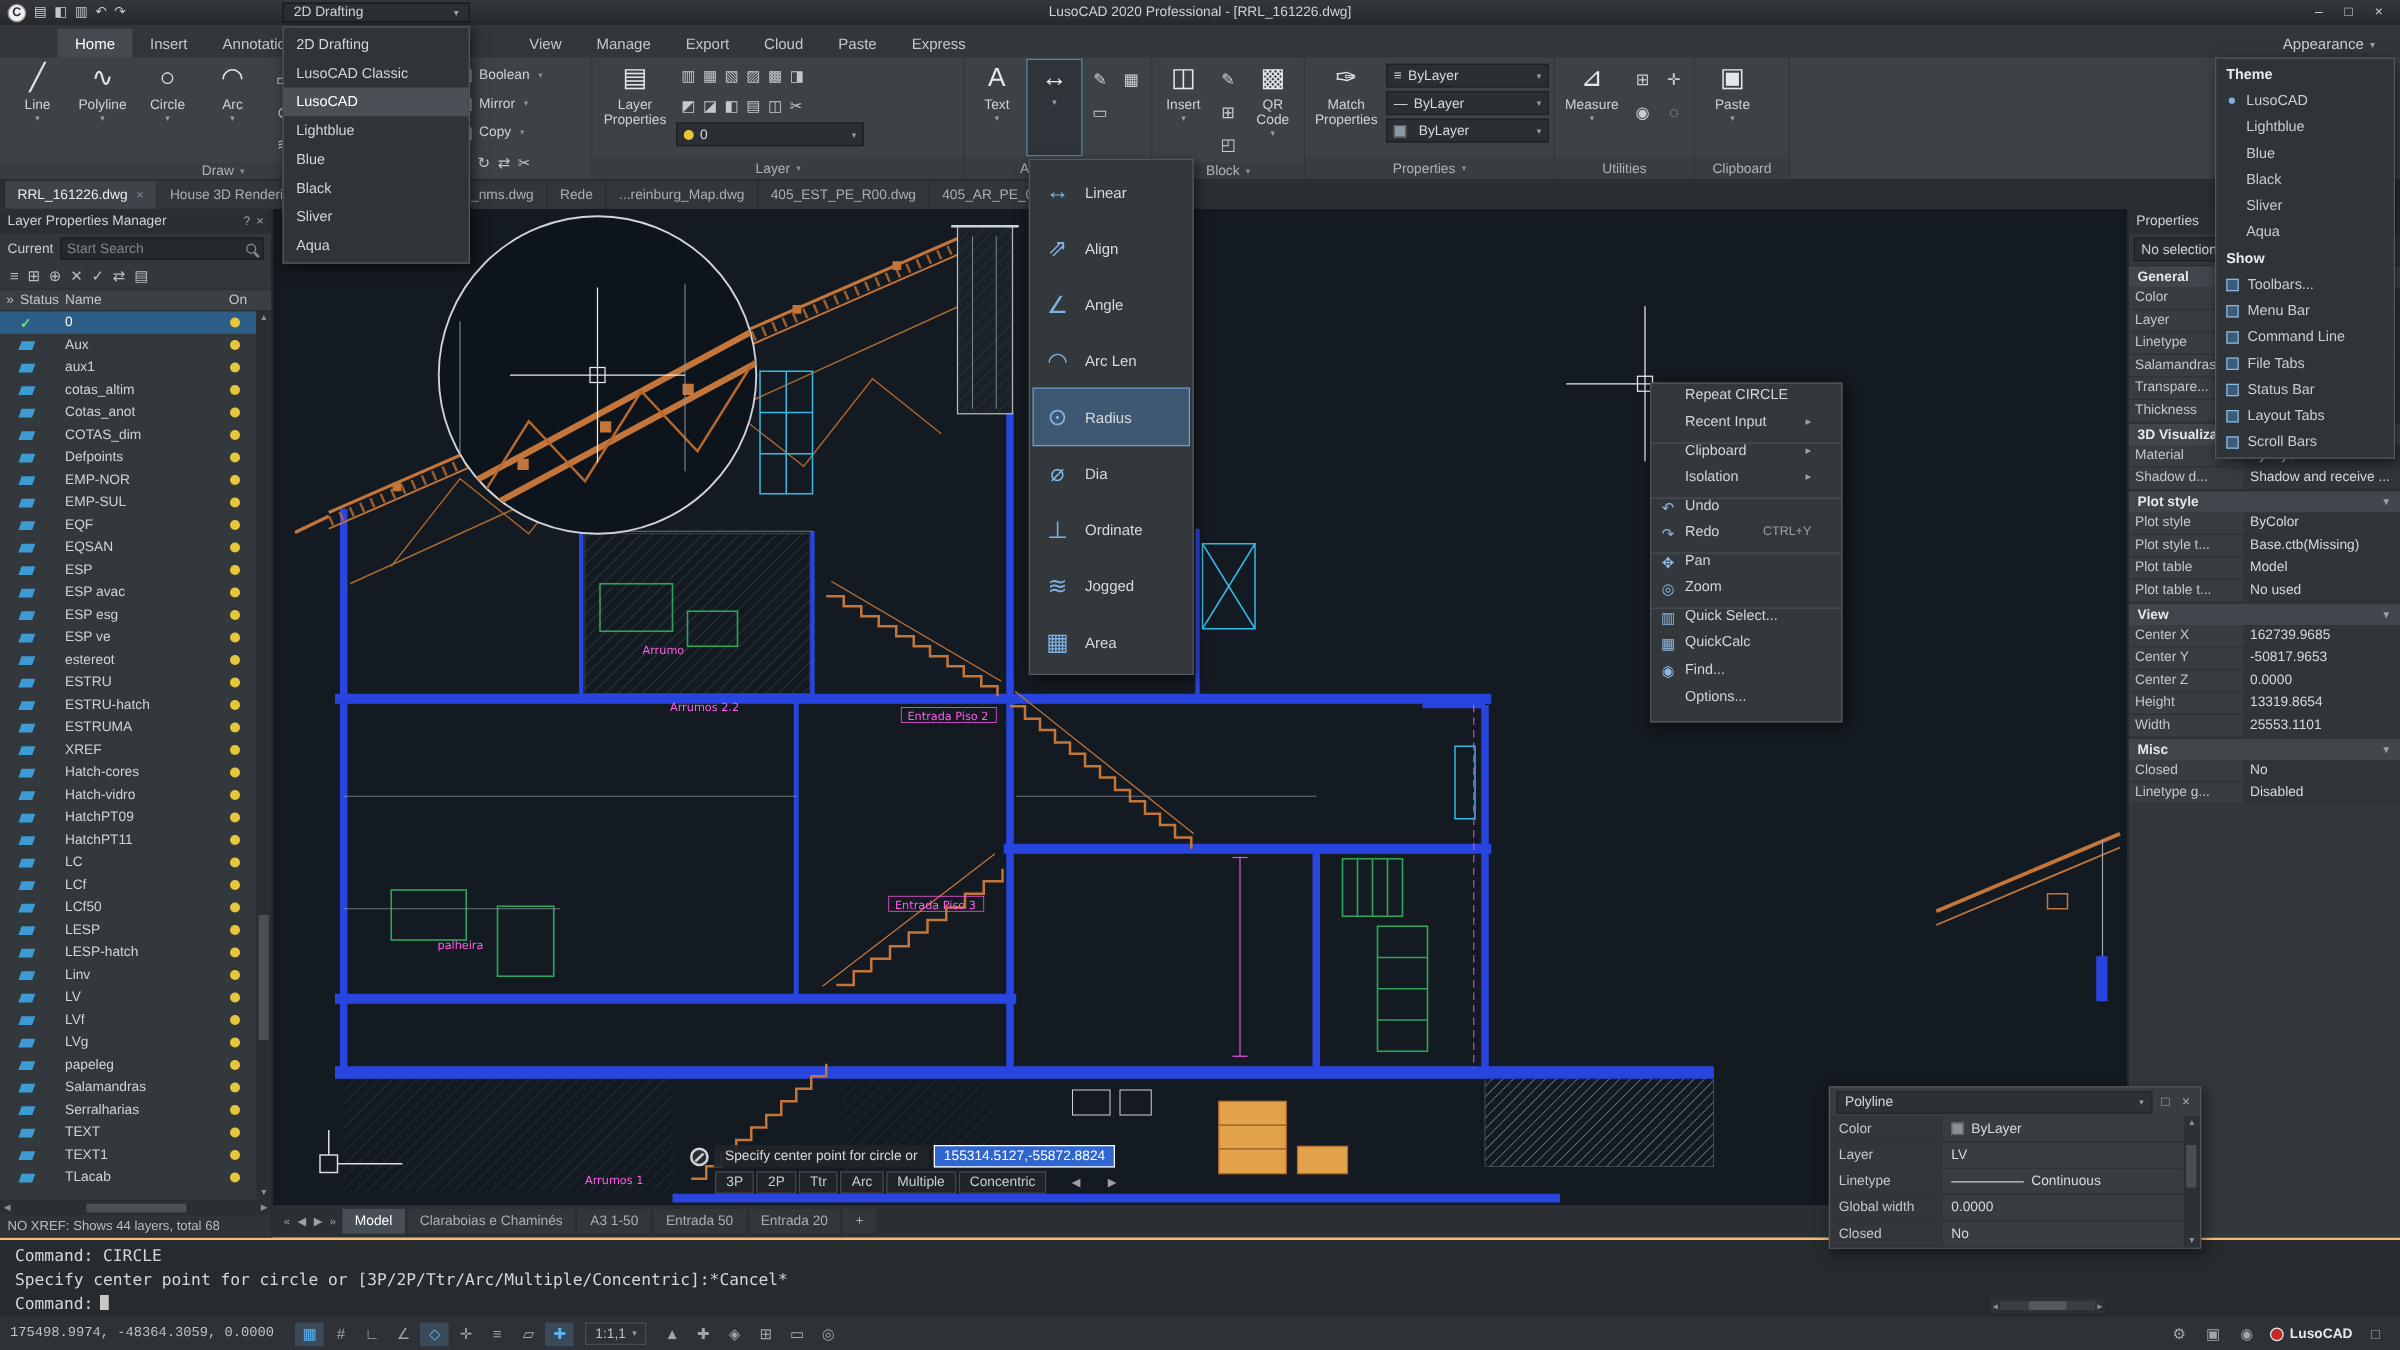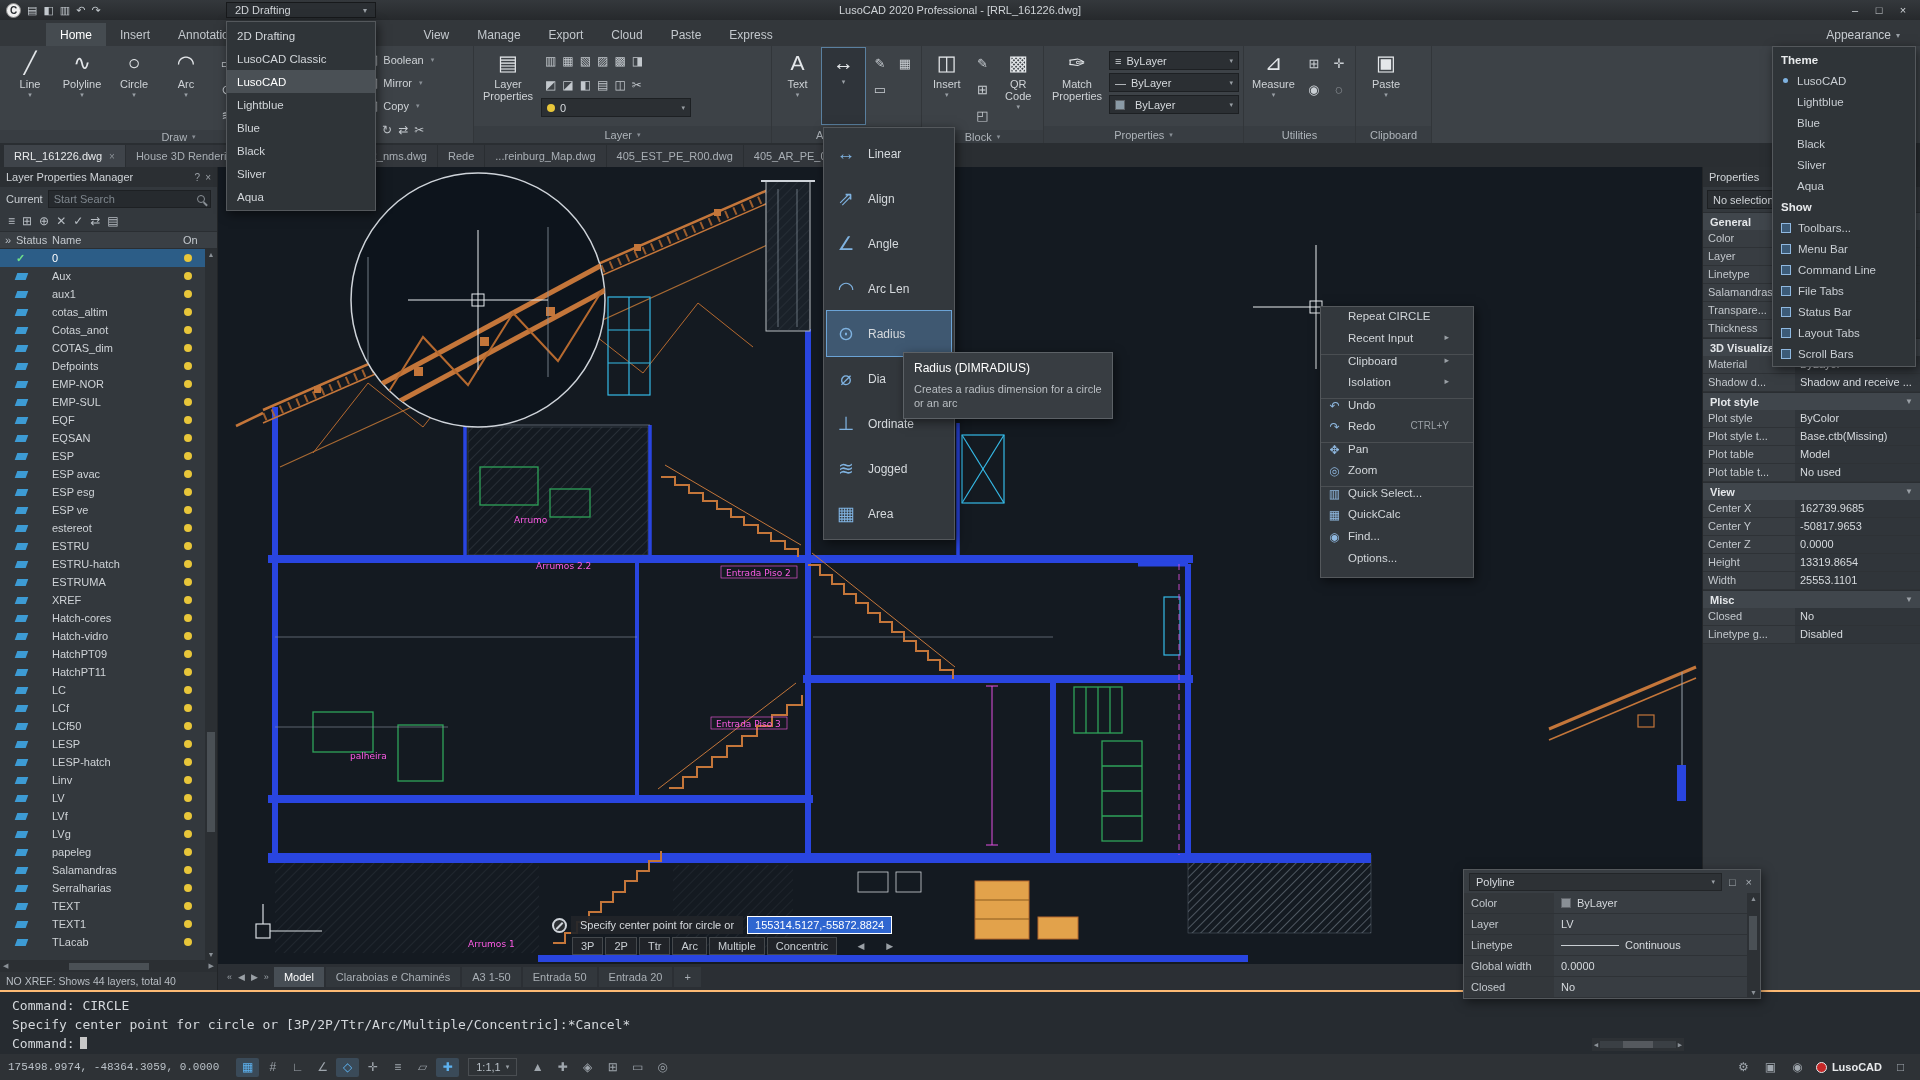--- a/index.html
+++ b/index.html
@@ -1082,21 +1082,21 @@
         <span>▲</span>
         <span>▼</span>
         <span class="vthumb"></span>
       </div>
     </div>
     <div class="hsb">
       <span>◀</span>
       <span class="hthumb"></span>
       <span>▶</span>
     </div>
-    <div class="pal-footer">NO XREF: Shows 44 layers, total 40</div>
+    <div class="pal-footer">NO XREF: Shows 44 layers, total 68</div>
   </div>
 
   <div class="rpal">
     <div class="pal-header">
       <span class="t">Properties</span>
       <span class="hic">×</span>
     </div>
     <div class="sel-row">
       <div class="sel-combo">
         <span>No selection</span>
@@ -1273,24 +1273,20 @@
         <span class="ic">≋</span>
         <span>Jogged</span>
       </div>
         <div class="dim-item">
         <span class="ic">▦</span>
         <span>Area</span>
       </div>
       </div>
   </div>
 
-  <div class="tooltip">
-    <div class="tt-title">Radius (DIMRADIUS)</div>
-    <div class="tt-body">Creates a radius dimension for a circle or an arc</div>
-  </div>
 
   <div class="menu ctx-menu">
     <div>
         <div class="ctx-item">
         <span class="ic"></span>
         <span class="lb">Repeat CIRCLE</span>
         <span class="sc"></span>
 
       </div>
         <div class="ctx-item has-sub">

